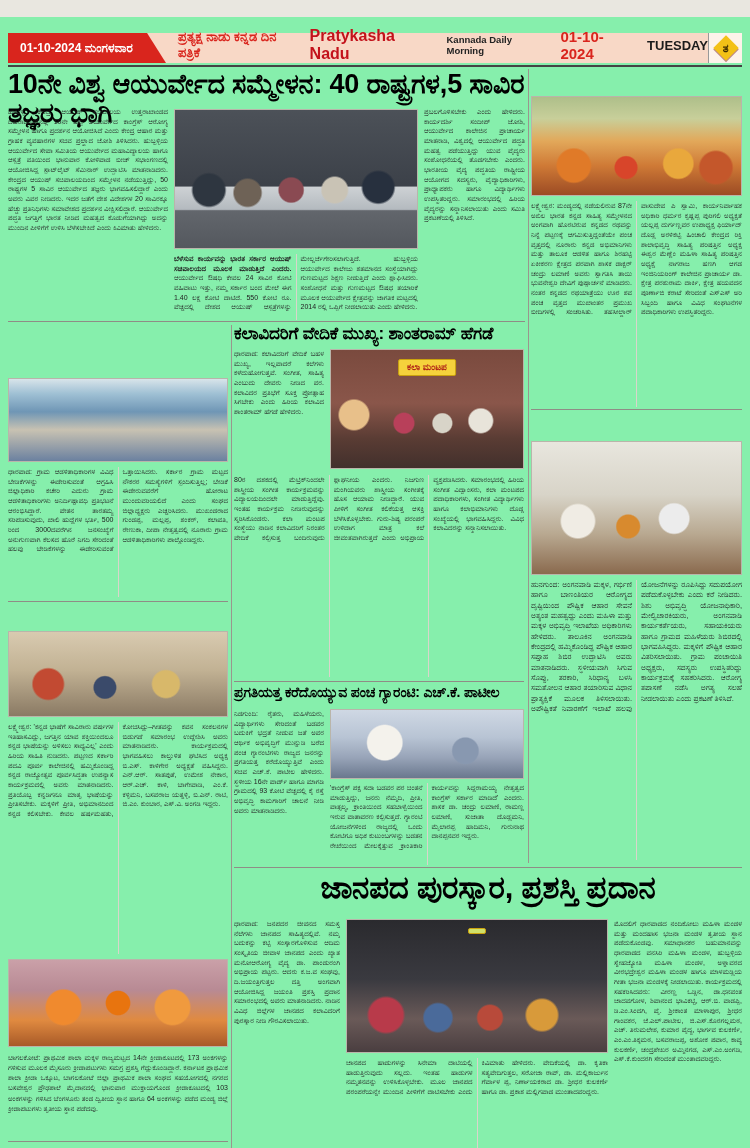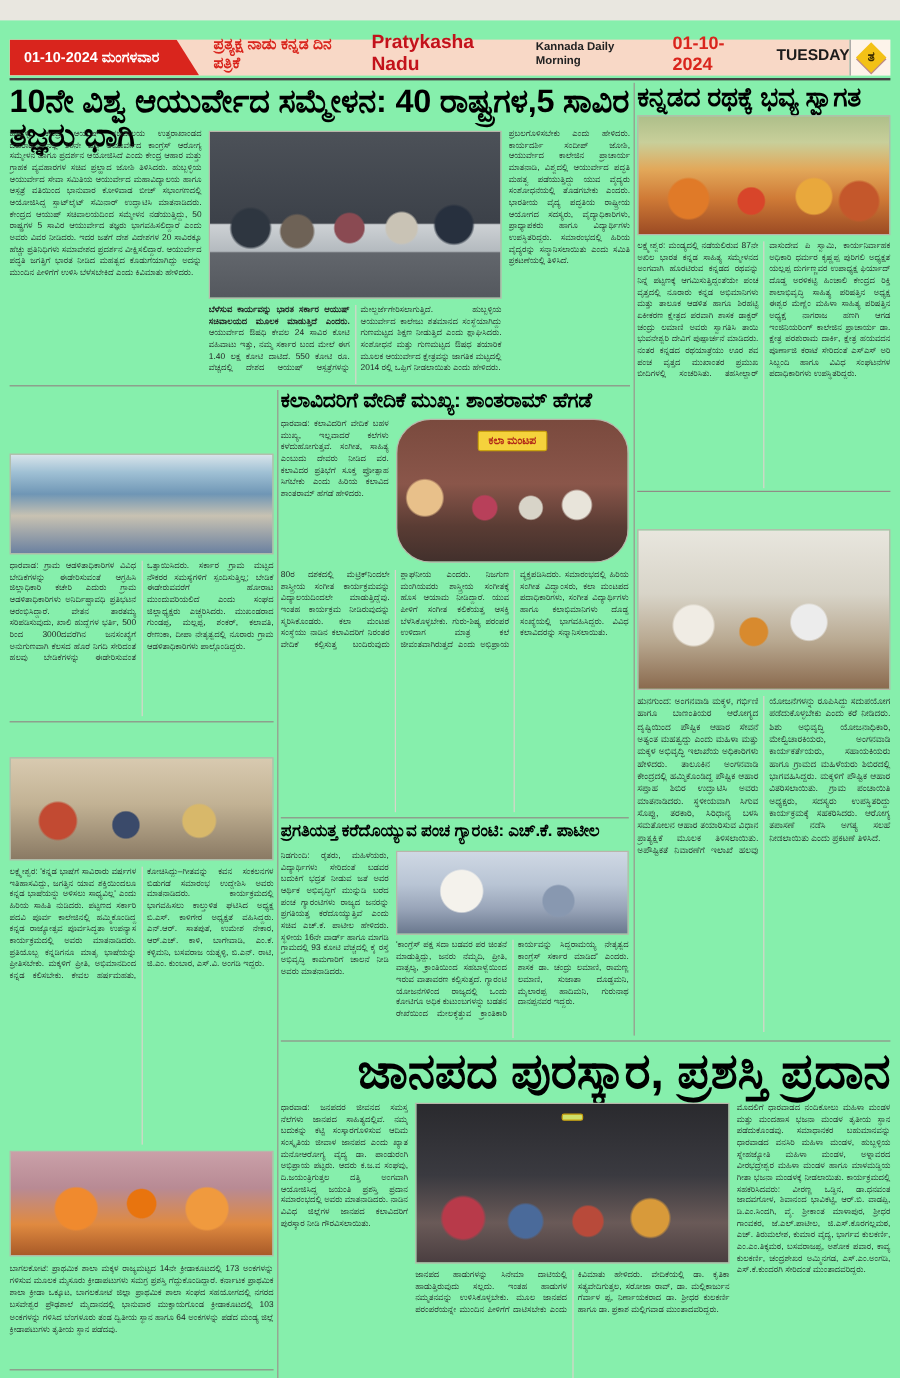--- a/index.html
+++ b/index.html
@@ -29,21 +29,21 @@
   .rule-h { position:absolute; background:#444; height:2px; }
   .rule-h.thin { height:1px; background:#8f8d86; }
   .rule-v { position:absolute; background:#9a968d; width:1px; }
   
   .story { position:absolute; }
   .hl { font-weight:bold; color:#000; line-height:1.08; letter-spacing:-0.2px; }
   .hl-xl { font-size:27px; }
   .hl-lg { font-size:22px; }
   .hl-md { font-size:18px; }
   .hl-sm { font-size:17px; }
-  .hl-xxl { font-size:41px; text-align:right; }
+  .hl-xxl { font-size:31px; text-align:center; }
   .body-text { font-size:7px; line-height:1.38; text-align:justify; color:#222; }
   .body-text.sz8 { font-size:7.5px; }
   .cols2 { column-count:2; column-gap:9px; column-rule:1px solid #d9d5cb; }
   .cols3 { column-count:3; column-gap:9px; column-rule:1px solid #d9d5cb; }
   .bold-lead { font-weight:bold; }
   .photo { position:absolute; border:1px solid #b9b5aa; }
   .banner {
     position:absolute; left:50%; transform:translateX(-50%); top:8%;
     background:#f5d23c; color:#b02418; font-weight:bold; font-size:9px;
     padding:2px 8px; border-radius:2px; white-space:nowrap; border:1px solid #caa20e;
@@ -64,21 +64,21 @@
     radial-gradient(circle at 70% 68%, #e9a83c 0 9%, transparent 10%),
     radial-gradient(circle at 88% 72%, #c4572b 0 8%, transparent 9%),
     linear-gradient(180deg,#aebf8a 0%,#c8cf9a 22%,#e2a85a 45%,#cf7a36 70%,#9c4b24 100%); }
   .ph-protest { background:
     linear-gradient(180deg,#d8e4ea 0%,#9fc0d4 18%,#6f96b5 40%,#c8c2b2 62%,#6b81a0 100%); }
   .ph-stage { background:
     radial-gradient(circle at 12% 55%, #e8c08a 0 8%, transparent 9%),
     radial-gradient(circle at 38% 62%, #b8405a 0 7%, transparent 8%),
     radial-gradient(circle at 58% 62%, #d8d4c8 0 7%, transparent 8%),
     radial-gradient(circle at 78% 60%, #e8e4da 0 7%, transparent 8%),
-    linear-gradient(180deg,#7a4a3e 0%,#8a564a 45%,#5a3c34 75%,#42302c 100%); border-radius: 29px; }
+    linear-gradient(180deg,#7a4a3e 0%,#8a564a 45%,#5a3c34 75%,#42302c 100%); }
   .ph-camp { background:
     radial-gradient(circle at 22% 60%, #f0ece4 0 9%, transparent 10%),
     radial-gradient(circle at 46% 64%, #d88a2e 0 8%, transparent 9%),
     radial-gradient(circle at 68% 58%, #ececec 0 9%, transparent 10%),
     linear-gradient(180deg,#e8e6de 0%,#d8d4c8 40%,#b8a890 70%,#8a6a4e 100%); }
   .ph-class { background:
     radial-gradient(circle at 18% 62%, #c24a32 0 8%, transparent 9%),
     radial-gradient(circle at 44% 66%, #3a4a6a 0 8%, transparent 9%),
     radial-gradient(circle at 72% 62%, #d8b86a 0 8%, transparent 9%),
     linear-gradient(180deg,#d8cab0 0%,#c2b294 45%,#8a7a64 100%); }
@@ -129,21 +129,20 @@
     <div style="position:absolute; left:166px; top:184px; width:244px; height:66px; overflow:hidden;">
       <div class="body-text cols2" style="height:66px;">
         <span class="bold-lead">ಬೆಳೆಸುವ ಕಾರ್ಯವನ್ನು ಭಾರತ ಸರ್ಕಾರ ಆಯುಷ್ ಸಚಿವಾಲಯದ ಮೂಲಕ ಮಾಡುತ್ತಿದೆ ಎಂದರು.</span>
         <span>ಆಯುರ್ವೇದ ಔಷಧಿ ಕೇವಲ 24 ಸಾವಿರ ಕೋಟಿ ವಹಿವಾಟು ಇತ್ತು, ನಮ್ಮ ಸರ್ಕಾರ ಬಂದ ಮೇಲೆ ಈಗ 1.40 ಲಕ್ಷ ಕೋಟಿ ದಾಟಿದೆ. 550 ಕೋಟಿ ರೂ. ವೆಚ್ಚದಲ್ಲಿ ದೇಶದ ಆಯುಷ್ ಆಸ್ಪತ್ರೆಗಳನ್ನು ಮೇಲ್ದರ್ಜೆಗೇರಿಸಲಾಗುತ್ತಿದೆ. ಹುಬ್ಬಳ್ಳಿಯ ಆಯುರ್ವೇದ ಕಾಲೇಜು ಶತಮಾನದ ಸಂಸ್ಥೆಯಾಗಿದ್ದು ಗುಣಮಟ್ಟದ ಶಿಕ್ಷಣ ನೀಡುತ್ತಿದೆ ಎಂದು ಶ್ಲಾಘಿಸಿದರು. ಸಂಶೋಧನೆ ಮತ್ತು ಗುಣಮಟ್ಟದ ಔಷಧ ತಯಾರಿಕೆ ಮೂಲಕ ಆಯುರ್ವೇದ ಕ್ಷೇತ್ರವನ್ನು ಜಾಗತಿಕ ಮಟ್ಟದಲ್ಲಿ 2014 ರಲ್ಲಿ ಒಪ್ಪಿಗೆ ನೀಡಲಾಯಿತು ಎಂದು ಹೇಳಿದರು.</span>
       </div>
     </div>
     <div class="body-text" style="position:absolute; left:416px; top:37px; width:101px; height:212px; overflow:hidden;">ಪ್ರಬಲಗೊಳಿಸಬೇಕು ಎಂದು ಹೇಳಿದರು. ಕಾರ್ಯದರ್ಶಿ ಸಂದೀಪ್ ಜೋಶಿ, ಆಯುರ್ವೇದ ಕಾಲೇಜಿನ ಪ್ರಾಚಾರ್ಯ ಮಾತನಾಡಿ, ವಿಶ್ವದಲ್ಲಿ ಆಯುರ್ವೇದ ಪದ್ಧತಿ ಮಹತ್ವ ಪಡೆಯುತ್ತಿದ್ದು ಯುವ ವೈದ್ಯರು ಸಂಶೋಧನೆಯಲ್ಲಿ ತೊಡಗಬೇಕು ಎಂದರು. ಭಾರತೀಯ ವೈದ್ಯ ಪದ್ಧತಿಯ ರಾಷ್ಟ್ರೀಯ ಆಯೋಗದ ಸದಸ್ಯರು, ವೈದ್ಯಾಧಿಕಾರಿಗಳು, ಪ್ರಾಧ್ಯಾಪಕರು ಹಾಗೂ ವಿದ್ಯಾರ್ಥಿಗಳು ಉಪಸ್ಥಿತರಿದ್ದರು. ಸಮಾರಂಭದಲ್ಲಿ ಹಿರಿಯ ವೈದ್ಯರನ್ನು ಸನ್ಮಾನಿಸಲಾಯಿತು ಎಂದು ಸಮಿತಿ ಪ್ರಕಟಣೆಯಲ್ಲಿ ತಿಳಿಸಿದೆ.</div>
   </section>
 
   <section class="story" style="left:531px; top:52px; width:211px; height:338px;">
-    <h2 class="hl hl-lg">ಕನ್ನಡದ ರಥಕ್ಕೆ ಭವ್ಯ ಸ್ವಾಗತ</h2>
     <div class="photo ph-crowd" style="left:0; top:27px; width:211px; height:100px;"></div>
     <div style="position:absolute; left:0; top:132px; width:211px; height:206px; overflow:hidden;">
       <div class="body-text cols2" style="height:206px;">
         <span>ಲಕ್ಷ್ಮೇಶ್ವರ: ಮಂಡ್ಯದಲ್ಲಿ ನಡೆಯಲಿರುವ 87ನೇ ಅಖಿಲ ಭಾರತ ಕನ್ನಡ ಸಾಹಿತ್ಯ ಸಮ್ಮೇಳನದ ಅಂಗವಾಗಿ ಹೊರಟಿರುವ ಕನ್ನಡದ ರಥವನ್ನು ನಿನ್ನೆ ಪಟ್ಟಣಕ್ಕೆ ಆಗಮಿಸುತ್ತಿದ್ದಂತೆಯೇ ಪಂಚ ವೃತ್ತದಲ್ಲಿ ನೂರಾರು ಕನ್ನಡ ಅಭಿಮಾನಿಗಳು ಮತ್ತು ತಾಲೂಕ ಆಡಳಿತ ಹಾಗೂ ಶಿರಹಟ್ಟಿ ಏಕೀಕರಣ ಕ್ಷೇತ್ರದ ಪರವಾಗಿ ಶಾಸಕ ಡಾಕ್ಟರ್ ಚಂದ್ರು ಲಮಾಣಿ ಅವರು ಸ್ವಾಗತಿಸಿ ತಾಯಿ ಭುವನೇಶ್ವರಿ ದೇವಿಗೆ ಪುಷ್ಪಾರ್ಚನೆ ಮಾಡಿದರು. ನಂತರ ಕನ್ನಡದ ರಥಯಾತ್ರೆಯು ಊರ ಶವ ಪಂಚ ವೃತ್ತದ ಮುಖಾಂತರ ಪ್ರಮುಖ ಬೀದಿಗಳಲ್ಲಿ ಸಂಚರಿಸಿತು.</span>
         <span>ತಹಸೀಲ್ದಾರ್ ವಾಸುದೇವ ಪಿ ಸ್ವಾಮಿ, ಕಾರ್ಯನಿರ್ವಾಹಕ ಅಧಿಕಾರಿ ಧರ್ಮರ ಕೃಷ್ಣಪ್ಪ ಪುರಿಗಲಿ ಅಧ್ಯಕ್ಷತೆ ಯಲ್ಲಪ್ಪ ದುರ್ಗಣ್ಣವರ ಉಪಾಧ್ಯಕ್ಷ ಫಿರ್ಯಾದ್ ದೊಡ್ಡ ಅರಳಿಕಟ್ಟಿ ಹಿಂಚಾಲಿ ಕೇಂದ್ರದ ರಿಕ್ತಿ ಶಾಲಾಭಿವೃದ್ಧಿ ಸಾಹಿತ್ಯ ಪರಿಷತ್ತಿನ ಅಧ್ಯಕ್ಷ ಈಶ್ವರ ಮೆಣ್ಣೆಂ ಮಹಿಳಾ ಸಾಹಿತ್ಯ ಪರಿಷತ್ತಿನ ಅಧ್ಯಕ್ಷೆ ನಾಗರಾಜ ಹಣಗಿ ಆಗಡ ಇಂಜಿನಿಯರಿಂಗ್ ಕಾಲೇಜಿನ ಪ್ರಾಚಾರ್ಯ ಡಾ. ಕ್ಷೇತ್ರ ಪರಶುರಾಮ ದಾರ್ಕಿ, ಕ್ಷೇತ್ರ ಹಯವದನ ಪೂರ್ಣಾಜಿ ಕರಾಟೆ ಸೇರಿದಂತೆ ಎಸ್‌ಎಸ್ ಅರಿ ಸಿಬ್ಬಂದಿ ಹಾಗೂ ವಿವಿಧ ಸಂಘಟನೆಗಳ ಪದಾಧಿಕಾರಿಗಳು ಉಪಸ್ಥಿತರಿದ್ದರು.</span>
       </div>
     </div>
   </section>
 
   <div class="rule-h thin" style="left:8px; top:304px; width:517px;"></div>

